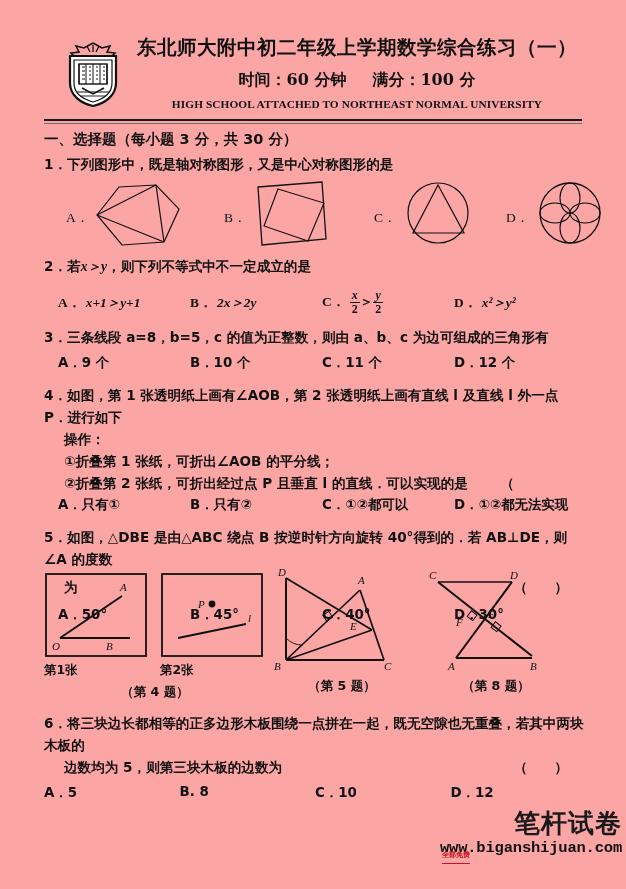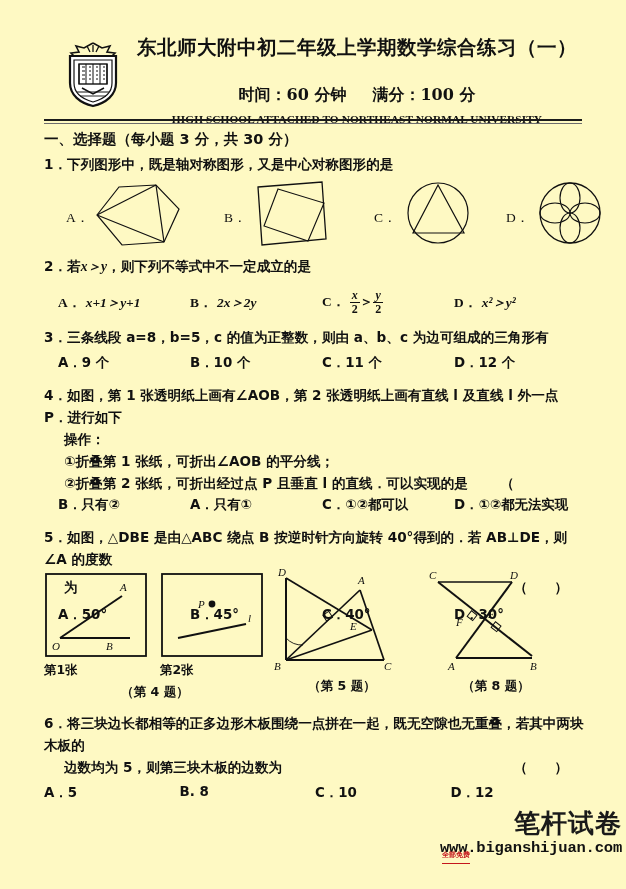--- a/index.html
+++ b/index.html
@@ -3,36 +3,36 @@
 <meta charset="utf-8">
 <style>
   html,body{margin:0;padding:0;background:#fff;}
   body{
     width:626px;height:889px;
     font-family:"Liberation Serif","DejaVu Serif",serif;
     color:#111;
     position:relative;
     overflow:hidden;
   }
-  .page{position:relative;width:626px;height:889px;background:#fef9c3;}
+  .page{position:relative;width:626px;height:889px;background:#fca5a5;}
 
   
   .header{position:absolute;left:0;top:34px;width:626px;}
   .crest{
     position:absolute;left:62px;top:5px;width:62px;height:70px;
   }
   .crest svg{display:block;}
   .title-block{margin-left:128px;margin-right:40px;text-align:center;}
   .doc-title{
     font-size:19.5px;font-weight:700;letter-spacing:.5px;
     font-family:"DejaVu Serif","Liberation Serif",serif;
     white-space:nowrap;
   }
   .doc-sub{
-    margin-top:24px;font-size:16px;font-weight:700;
+    margin-top:9px;font-size:16px;font-weight:700;
     font-family:"DejaVu Serif","Liberation Serif",serif;
     white-space:nowrap;
   }
   .doc-sub .gap{display:inline-block;width:26px;}
   .doc-en{
     margin-top:7px;font-size:11.3px;font-weight:700;letter-spacing:.1px;
     font-family:"Liberation Serif","DejaVu Serif",serif;
     white-space:nowrap;
   }
   .rule{
@@ -216,22 +216,22 @@
     <div class="q" style="margin-top:12px;">
       <span class="num">4．</span><span>如图，第 1 张透明纸上画有∠AOB，第 2 张透明纸上画有直线 l 及直线 l 外一点 P．进行如下</span>
     </div>
     <div class="q q-indent">操作：</div>
     <div class="q q-indent">①折叠第 1 张纸，可折出∠AOB 的平分线；</div>
     <div class="q q-indent">
       <span>②折叠第 2 张纸，可折出经过点 P 且垂直 l 的直线．可以实现的是</span>
       <span style="position:absolute;right:72px;">（</span>
     </div>
     <div class="opts" style="margin-top:2px;">
+      <div>A．只有①</div>
       <div>B．只有②</div>
-      <div>A．只有①</div>
       <div>C．①②都可以</div>
       <div>D．①②都无法实现</div>
     </div>
 
     <div class="q" style="margin-top:12px;">
       <span class="num">5．</span><span>如图，△DBE 是由△ABC 绕点 B 按逆时针方向旋转 40°得到的．若 AB⊥DE，则∠A 的度数</span>
     </div>
     <div class="q q-indent" style="margin-top:6px;">
       <span>为</span>
       <span style="position:absolute;right:18px;">（　　）</span>

